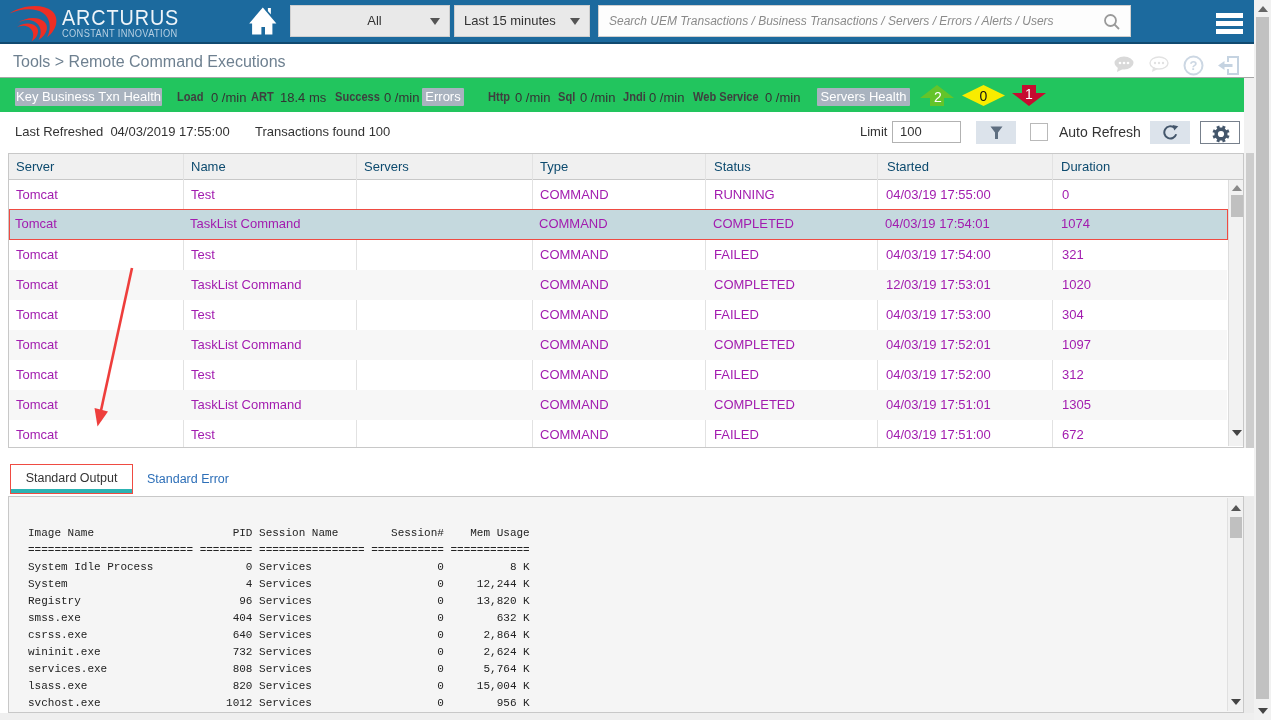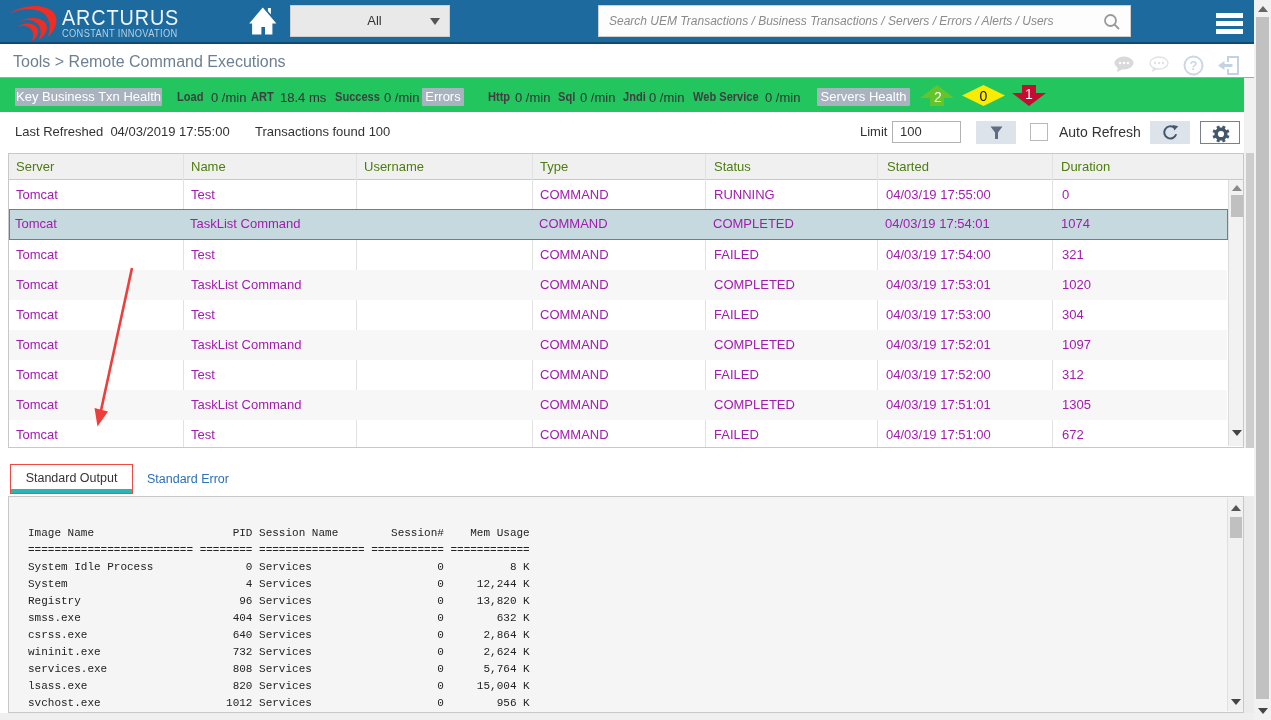--- a/index.html
+++ b/index.html
@@ -30,21 +30,21 @@
 
 
 .refreshrow { position:absolute; left:0; top:112px; width:1244px; height:41px; background:#fff; font-size:13px; color:#333; }
 .btn { position:absolute; top:9px; width:40px; height:23px; background:#dce3eb; }
 .limitinput { position:absolute; left:892px; top:9px; width:69px; height:22px; border:1px solid #b2b2b2; background:#fff; font-size:13px; line-height:20px; padding-left:7px; color:#333; }
 .cbx { position:absolute; left:1030px; top:11px; width:18px; height:18px; background:#fff; border:1px solid #b9b9b9; }
 
 
 .tbl { position:absolute; left:8px; top:153px; width:1236px; height:295px; border:1px solid #c8c8c8; background:#fff; }
 .thead { position:absolute; left:0; top:0; width:1234px; height:26px; background:#f0f0f0; border-bottom:1px solid #c8c8c8; }
-.th { position:absolute; top:5px; font-size:13px; color:#4d7c0f; }
+.th { position:absolute; top:5px; font-size:13px; color:#0c4a6e; }
 .row { position:absolute; left:0; width:1218px; height:30px; }
 .row.alt { background:#f7f7f7; }
 .cell { position:absolute; top:7px; font-size:13px; color:#a21caf; white-space:nowrap; }
 .vline { position:absolute; top:0; width:1px; height:293px; background:#e2e2e2; }
 .hirow { position:absolute; left:0px; top:55px; width:1219px; height:31px; background:#c5d9de; border:1.5px solid #ef4b42; }
 .tsb { position:absolute; left:1219px; top:26px; width:15px; height:266px; background:#f2f2f2; border-left:1px solid #dcdcdc; }
 
 
 .sa-up { width:0; height:0; border-left:5px solid transparent; border-right:5px solid transparent; border-bottom:6px solid #8a8a8a; position:absolute; }
 .sa-dn { width:0; height:0; border-left:5px solid transparent; border-right:5px solid transparent; border-top:6px solid #444; position:absolute; }
@@ -78,20 +78,21 @@
   </svg>
   <div class="brand">
     <div class="t1">ARCTURUS</div>
     <div class="t2">CONSTANT INNOVATION</div>
   </div>
   <svg class="abs" style="left:249px; top:7px;" width="28" height="28" viewBox="0 0 28 28">
     <path d="M13.8,0.4 L27.4,16.4 L23.4,16.4 L23.4,27.4 L16,27.4 L16,20 L12.4,20 L12.4,27.4 L3.1,27.4 L3.1,16.4 L0.2,16.4 Z" fill="#fff"></path>
     <path d="M18.9,1 L21.9,1 L21.9,7.5 L18.9,3.9 Z" fill="#fff"></path>
   </svg>
   <div class="hsel" style="left:290px; width:160px;text-align:center;">All<span class="arr"></span></div>
+  <div class="hsel" style="left:454px; width:136px;">Last 15 minutes<span class="arr"></span></div>
   <div class="hsearch">Search UEM Transactions / Business Transactions / Servers / Errors / Alerts / Users
     <svg class="abs" style="left:504px; top:7px;" width="18" height="18" viewBox="0 0 18 18">
       <circle cx="7.5" cy="7.5" r="5.5" fill="none" stroke="#9a9a9a" stroke-width="1.8"></circle>
       <line x1="11.5" y1="11.5" x2="16" y2="16" stroke="#9a9a9a" stroke-width="1.8"></line>
     </svg>
   </div>
   <div class="burger">
       <div></div>
       <div></div>
       <div></div>
@@ -178,21 +179,21 @@
       <path d="M17.55,7.37 L17.55,10.63 L15.46,10.37 L14.53,12.60 L16.20,13.89 L13.89,16.20 L12.60,14.53 L10.37,15.46 L10.63,17.55 L7.37,17.55 L7.63,15.46 L5.40,14.53 L4.11,16.20 L1.80,13.89 L3.47,12.60 L2.54,10.37 L0.45,10.63 L0.45,7.37 L2.54,7.63 L3.47,5.40 L1.80,4.11 L4.11,1.80 L5.40,3.47 L7.63,2.54 L7.37,0.45 L10.63,0.45 L10.37,2.54 L12.60,3.47 L13.89,1.80 L16.20,4.11 L14.53,5.40 L15.46,7.63 Z" fill="#44566b" transform="rotate(22.5 9 9)"></path>
       <circle cx="9" cy="9" r="3.1" fill="#fff"></circle>
     </svg>
   </div>
 </div>
 
 <div class="tbl">
   <div class="thead">
     <div class="th" style="left:7px;">Server</div>
     <div class="th" style="left:182px;">Name</div>
-    <div class="th" style="left:355px;">Username</div>
+    <div class="th" style="left:355px;">Servers</div>
     <div class="th" style="left:531px;">Type</div>
     <div class="th" style="left:705px;">Status</div>
     <div class="th" style="left:878px;">Started</div>
     <div class="th" style="left:1052px;">Duration</div>
   </div>
   <div class="vline" style="left:174px;"></div>
   <div class="vline" style="left:347px;"></div>
   <div class="vline" style="left:523px;"></div>
   <div class="vline" style="left:696px;"></div>
   <div class="vline" style="left:868px;"></div>
@@ -220,21 +221,21 @@
     <div class="cell" style="left:531px;">COMMAND</div>
       <div class="cell" style="left:705px;">FAILED</div>
     <div class="cell" style="left:877px;">04/03/19 17:54:00</div>
       <div class="cell" style="left:1053px;">321</div>
   </div>
   <div class="row alt" style="top:116px;">
     <div class="cell" style="left:7px;">Tomcat</div>
       <div class="cell" style="left:182px;">TaskList Command</div>
     <div class="cell" style="left:531px;">COMMAND</div>
       <div class="cell" style="left:705px;">COMPLETED</div>
-    <div class="cell" style="left:877px;">04/03/19 17:53:01</div>
+    <div class="cell" style="left:877px;">12/03/19 17:53:01</div>
       <div class="cell" style="left:1053px;">1020</div>
   </div>
   <div class="row" style="top:146px;">
     <div class="cell" style="left:7px;">Tomcat</div>
       <div class="cell" style="left:182px;">Test</div>
     <div class="cell" style="left:531px;">COMMAND</div>
       <div class="cell" style="left:705px;">FAILED</div>
     <div class="cell" style="left:877px;">04/03/19 17:53:00</div>
       <div class="cell" style="left:1053px;">304</div>
   </div>

